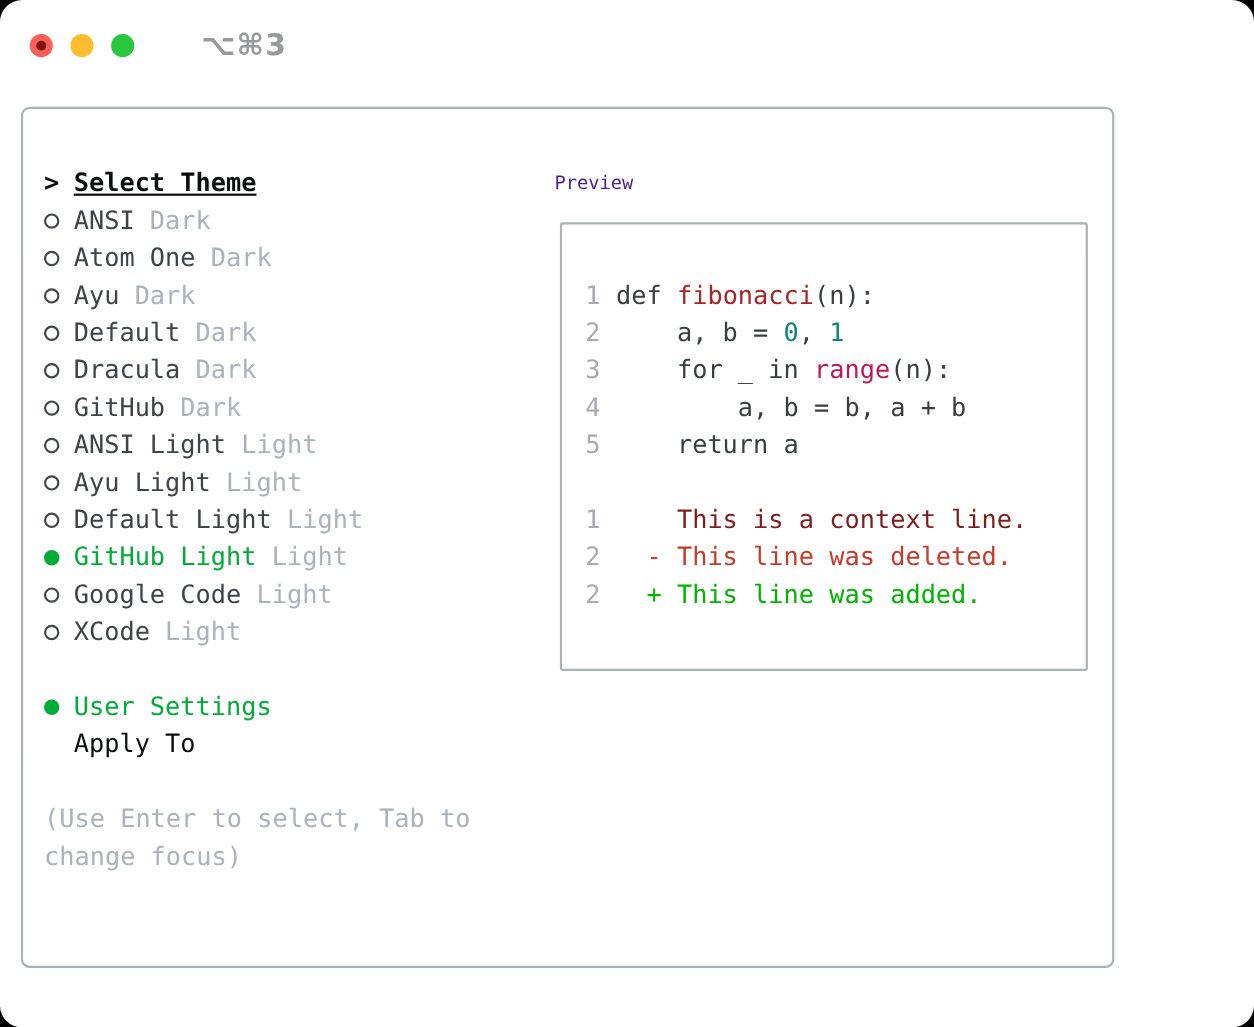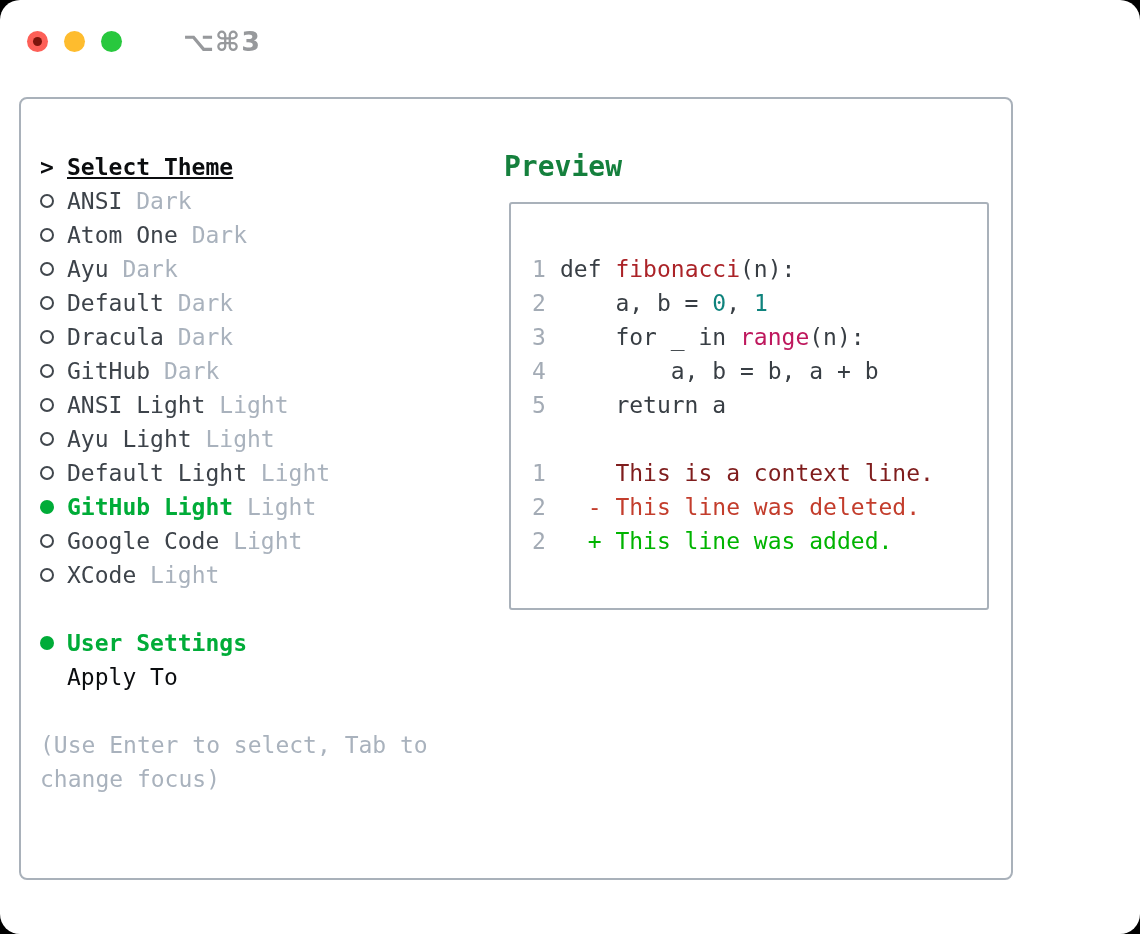--- a/index.html
+++ b/index.html
@@ -22,28 +22,28 @@
   
   .menu{position:absolute;left:19px;top:51px;font-size:23px;}
   .menu-row{display:flex;align-items:center;height:34px;white-space:pre;}
   .marker{width:27px;flex:none;display:flex;align-items:center;}
   .prompt{font-weight:bold;color:#0b0d0f;}
   .radio{display:inline-block;box-sizing:border-box;border-radius:50%;}
   .radio.ring{width:14px;height:14px;border:2px solid #41474d;}
   .radio.dot{width:14px;height:14px;background:#00ac38;}
   .menu-title{font-weight:bold;color:#0b0d0f;text-decoration:underline;}
   .item-name{color:#3d434a;}
-  .item-name.sel{color:#00ac38;font-weight:bold;}
+  .item-name.sel{color:#00ac38;}
   .item-variant{color:#a9b2bd;}
   .header-plain{color:#0b0d0f;}
   .hint-row{height:34px;line-height:34px;color:#a9b2bd;white-space:pre;}
 
   
   .preview-title{position:absolute;left:483px;top:51px;height:34px;line-height:34px;
-                 font-weight:bold;font-size:28px;color:#15803d;}
+                 font-weight:normal;font-size:17px;color:#4c1d95;}
   .preview-box{position:absolute;left:488px;top:103px;width:480px;height:408px;box-sizing:border-box;
                border:2px solid #a9b1ba;border-radius:3px;background:#fff;padding:48px 0 0 21px;overflow:hidden;}
   .code-line{display:flex;height:34px;line-height:34px;font-size:23px;white-space:pre;}
   .ln{width:28px;flex:none;color:#a3abb5;}
   .c-text{color:#383e44;}
   .c-func{color:#ab2328;}
   .c-num{color:#0f837d;}
   .c-builtin{color:#be185d;}
   .c-ctx{color:#7f1d1d;}
   .c-del{color:#c33d2c;}

